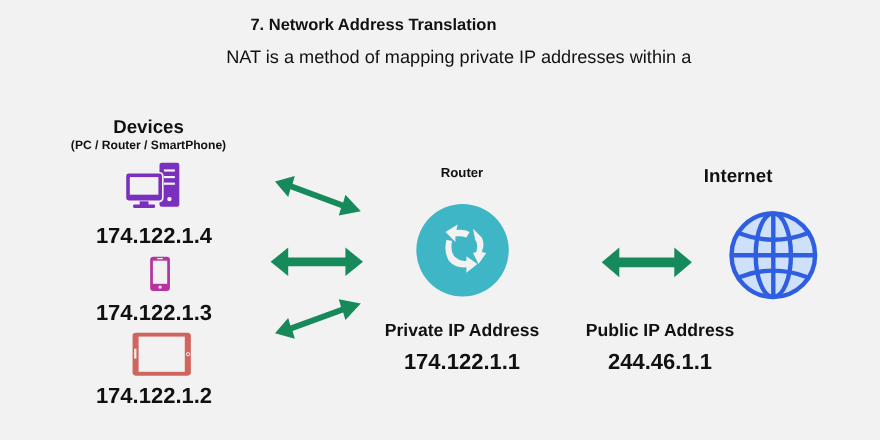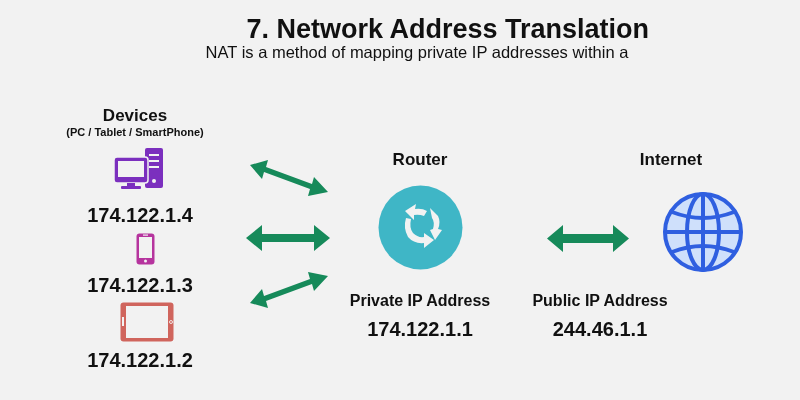--- a/index.html
+++ b/index.html
@@ -1,34 +1,34 @@
 <!DOCTYPE html>
 <html><head>
 <meta charset="utf-8">
 <style>
   html,body{margin:0;padding:0;}
   body{width:800px;height:400px;background:#f2f2f2;position:relative;overflow:hidden;font-family:"Liberation Sans","DejaVu Sans",sans-serif;color:#111;}
   .abs{position:absolute;}
-  .title{left:0;width:649px;top:14px;text-align:right;font-size:27px;font-weight:bold;padding-left:30px;box-sizing:border-box;}
+  .title{left:0;width:649px;top:14px;text-align:center;font-size:15px;font-weight:bold;padding-left:30px;box-sizing:border-box;}
   .subtitle{left:0;width:800px;top:42px;text-align:center;font-size:16.5px;line-height:21px;padding-left:34px;box-sizing:border-box;}
   .lbl{font-weight:bold;font-size:16px;text-align:center;}
   .ip{font-weight:bold;font-size:20px;text-align:center;}
   .sub{font-weight:bold;font-size:11px;text-align:center;}
   svg{position:absolute;overflow:visible;}
 </style>
 </head>
 <body>
 
 <div class="abs title">7. Network Address Translation</div>
 <div class="abs subtitle">
   <div>NAT is a method of mapping private IP addresses within a</div>
 </div>
 
 <div class="abs lbl" style="left:60px;width:150px;top:106px;font-size:17px;">Devices</div>
-<div class="abs sub" style="left:40px;width:190px;top:126px;">(PC / Tablet / SmartPhone)</div>
+<div class="abs sub" style="left:40px;width:190px;top:126px;">(PC / Router / SmartPhone)</div>
 
 <svg style="left:113px;top:148px" width="52" height="42" viewBox="0 0 52 42">
   <rect x="32" y="0" width="18" height="40" rx="2" fill="#7b2fbe"></rect>
   <rect x="36" y="6" width="10" height="2" fill="#f2f2f2"></rect>
   <rect x="36" y="12" width="10" height="2" fill="#f2f2f2"></rect>
   <rect x="36" y="18" width="10" height="2" fill="#f2f2f2"></rect>
   <circle cx="41" cy="33" r="2" fill="#f2f2f2"></circle>
   <rect x="1" y="9" width="34" height="26" rx="3" fill="#7b2fbe" stroke="#f2f2f2" stroke-width="1.5"></rect>
   <rect x="5" y="13" width="26" height="16" fill="#f2f2f2"></rect>
   <rect x="14" y="35" width="8" height="4" fill="#7b2fbe"></rect>
@@ -57,21 +57,21 @@
     <polygon points="2,5 20,0 18,7 64,24 66,17 80,32 60,36 62,29 16,12 14,19"></polygon>
   </g>
 </svg>
 <svg style="left:246px;top:225px" width="84" height="26" viewBox="0 0 84 26">
   <polygon fill="#168a5a" points="0,13 16,0 16,9 68,9 68,0 84,13 68,26 68,17 16,17 16,26"></polygon>
 </svg>
 <svg style="left:248px;top:272px" width="82" height="36" viewBox="0 0 82 36">
   <polygon fill="#168a5a" points="2,31 14,17 16,24 62,7 60,0 80,4 66,19 64,12 18,29 20,36"></polygon>
 </svg>
 
-<div class="abs lbl" style="left:360px;width:120px;top:150px;font-size:17px;">Router</div>
+<div class="abs lbl" style="left:360px;width:120px;top:150px;font-size:12px;">Router</div>
 <svg style="left:378px;top:185px" width="85" height="85" viewBox="0 0 85 85">
   <circle cx="42.5" cy="42.5" r="42" fill="#3fb6c6"></circle>
   <g fill="#f2f2f2">
     <path d="M27,26 L38,19 L37,24 Q44,23 49,26 L46,31 Q41,29 36,30 L36,35 Z"></path>
     <path d="M52,23 L60,31 Q63,37 60,44 L64,45 L57,55 L52,45 L55,44 Q57,37 54,33 Z"></path>
     <path d="M28,33 L33,34 Q31,43 35,48 Q40,53 46,52 L46,48 L56,55 L46,63 L46,58 Q36,59 30,52 Q25,43 28,33 Z"></path>
   </g>
 </svg>
 <div class="abs lbl" style="left:330px;width:180px;top:292px;">Private IP Address</div>
 <div class="abs ip" style="left:350px;width:140px;top:318px;">174.122.1.1</div>

